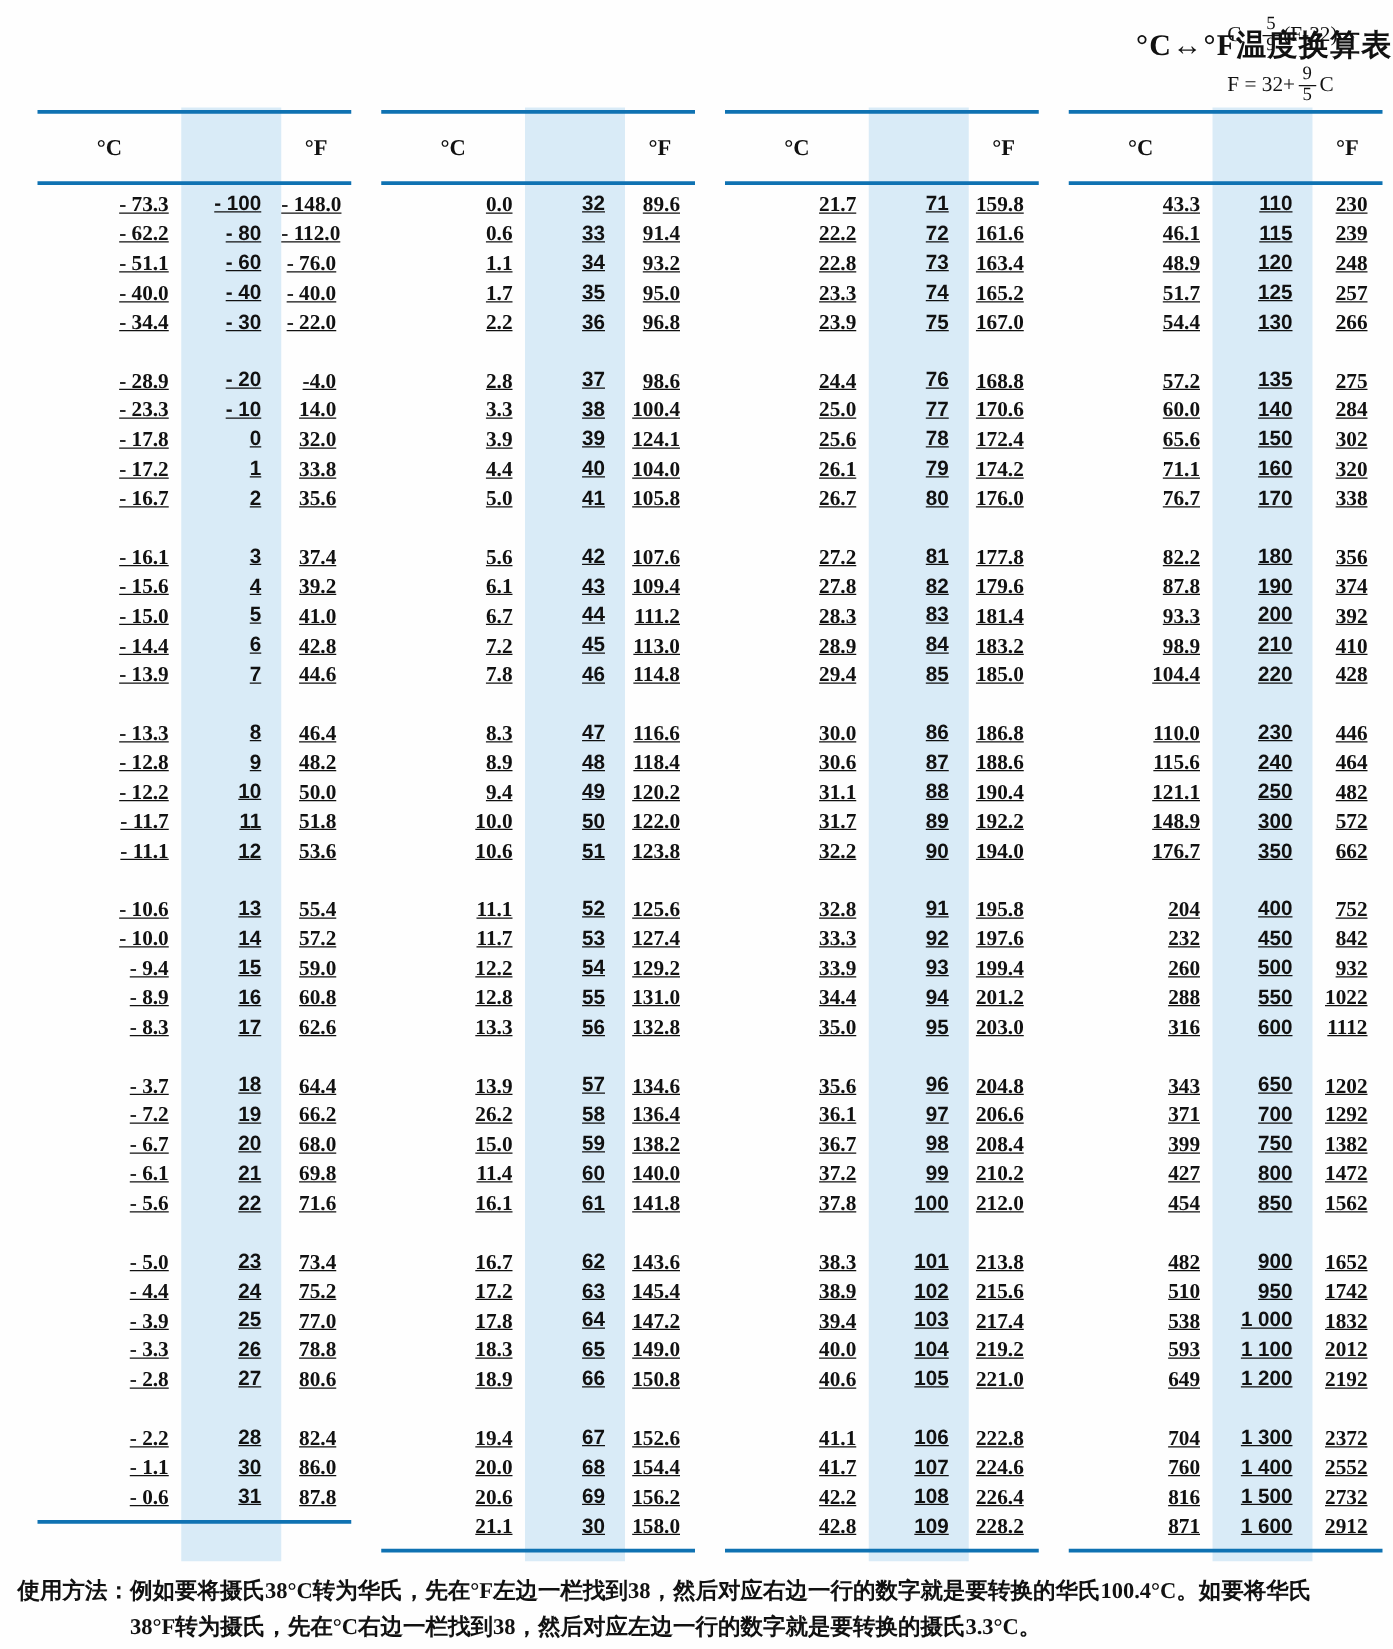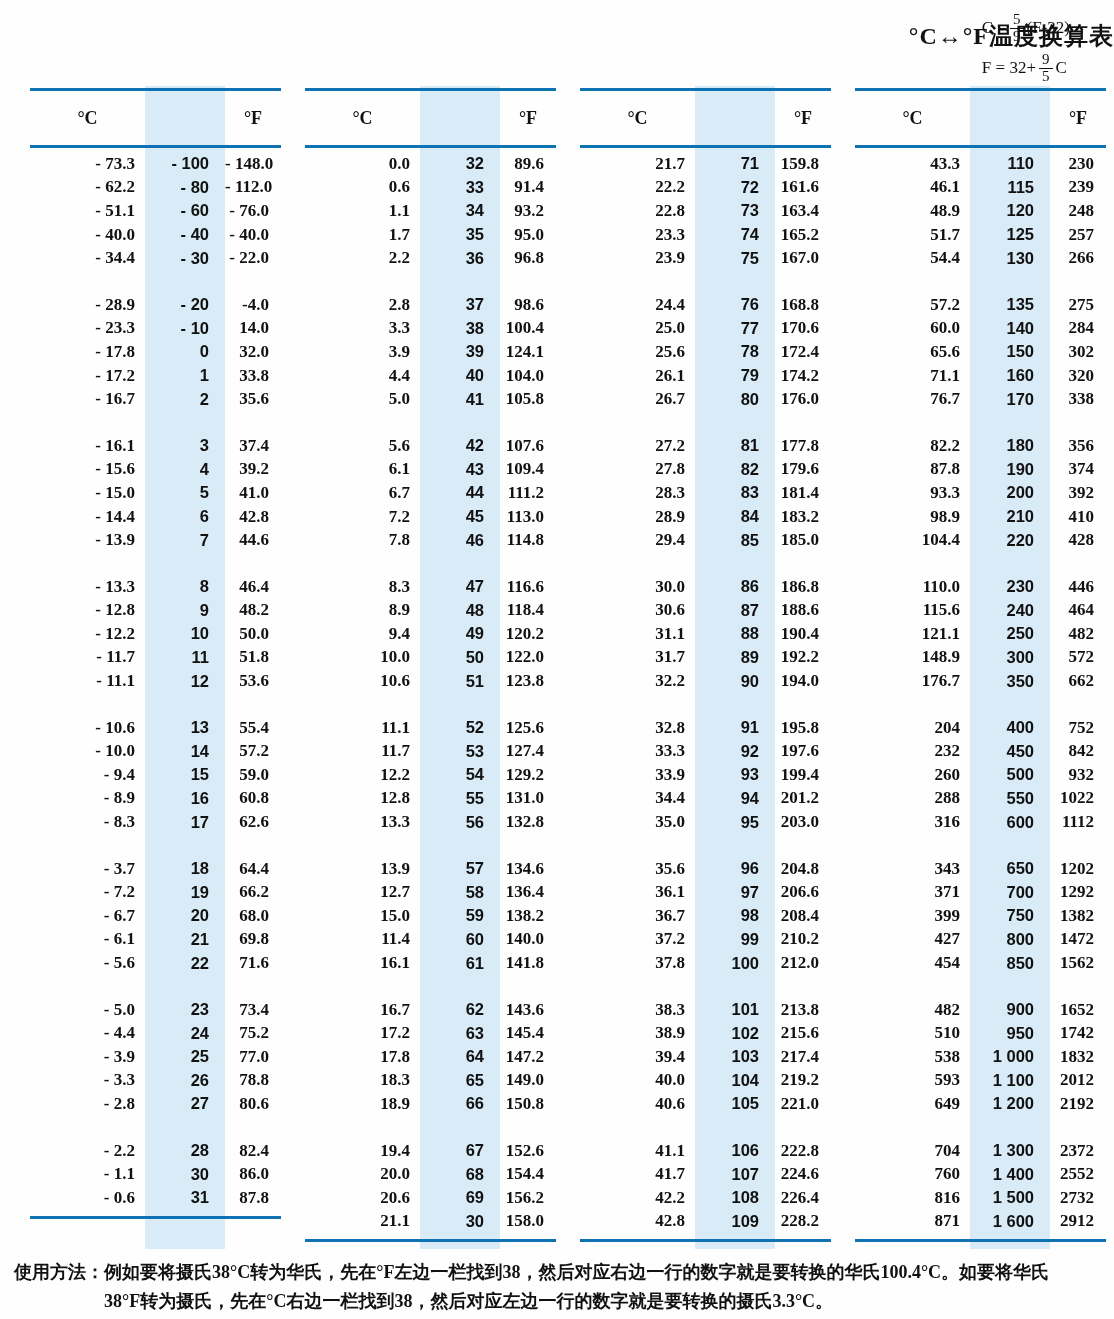--- a/index.html
+++ b/index.html
@@ -29,21 +29,21 @@
     position:absolute;left:115px;top:-2px;bottom:-7px;width:80px;
     background:var(--band);z-index:0;
   }
   .content{position:relative;z-index:1;}
   .rule{height:3px;background:var(--rule);}
   .g-header{
     height:54px;display:grid;grid-template-columns:115px 80px 1fr;
     align-items:center;font-size:18px;font-weight:bold;
   }
   .g-header .h{text-align:center;}
-  .rows{padding-top:4px;}
+  .rows{padding-top:4px;text-decoration:underline;}
   .block{margin-bottom:23px;}
   .block:last-child{margin-bottom:6px;}
   .row{display:grid;grid-template-columns:115px 80px 1fr;height:23.6px;align-items:center;}
   .cell{display:block;text-align:right;font-size:17px;font-weight:700;white-space:pre;}
   .cell.c{padding-right:10px;}
   .cell.m{padding-right:16px;font-family:"Liberation Sans","DejaVu Sans",sans-serif;font-size:16.5px;}
   .cell.f{padding-right:12px;}
 
   .usage{
     display:flex;margin:16px 30px 0 14px;
@@ -445,21 +445,21 @@
               <span class="cell f">132.8</span>
             </div>
           </div>
           <div class="block">
             <div class="row">
               <span class="cell c">13.9</span>
               <span class="cell m">57</span>
               <span class="cell f">134.6</span>
             </div>
             <div class="row">
-              <span class="cell c">12.7</span>
+              <span class="cell c">26.2</span>
               <span class="cell m">58</span>
               <span class="cell f">136.4</span>
             </div>
             <div class="row">
               <span class="cell c">15.0</span>
               <span class="cell m">59</span>
               <span class="cell f">138.2</span>
             </div>
             <div class="row">
               <span class="cell c">11.4</span>

